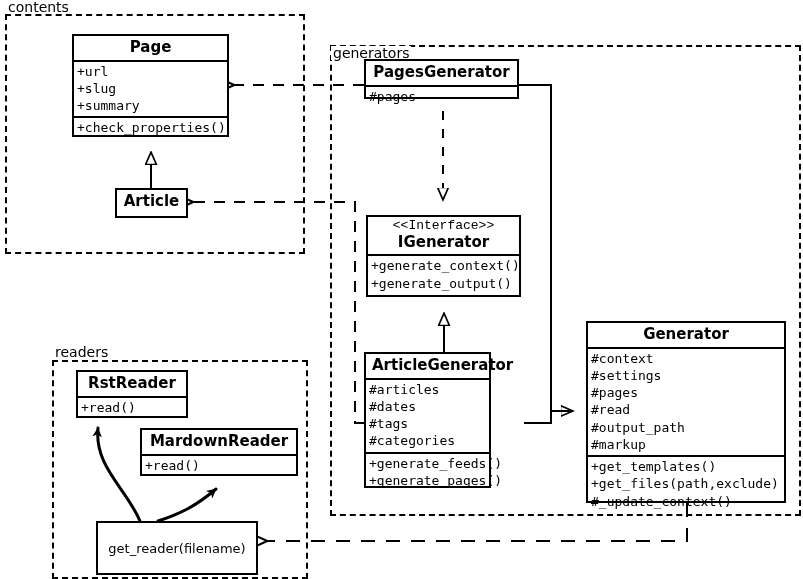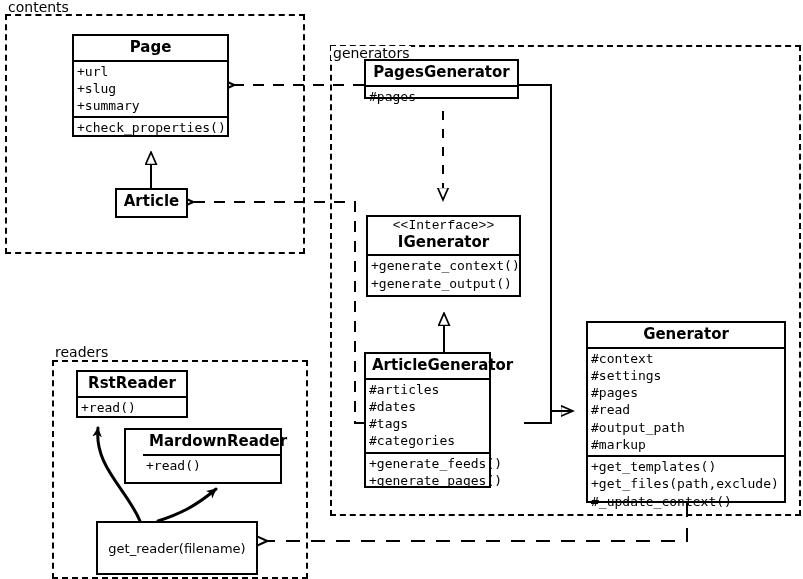--- a/index.html
+++ b/index.html
@@ -235,21 +235,21 @@
     </div>
   </div>
 
   <div class="cls" style="left:68px; top:370px; width:112px; height:48px;margin-left:8px;">
     <div class="cls-title">RstReader</div>
     <div class="cls-sec">
       <div class="row">+read()</div>
     </div>
   </div>
 
-  <div class="cls" style="left:124px; top:428px; width:158px; height:56px;padding-left:17px;">
+  <div class="cls" style="left:140px; top:428px; width:158px; height:48px;">
     <div class="cls-title">MardownReader</div>
     <div class="cls-sec">
       <div class="row">+read()</div>
     </div>
   </div>
 
   <div class="plainbox" style="left:96px; top:521px; width:162px; height:54px;">get_reader(filename)</div>
 
 </div>
 

